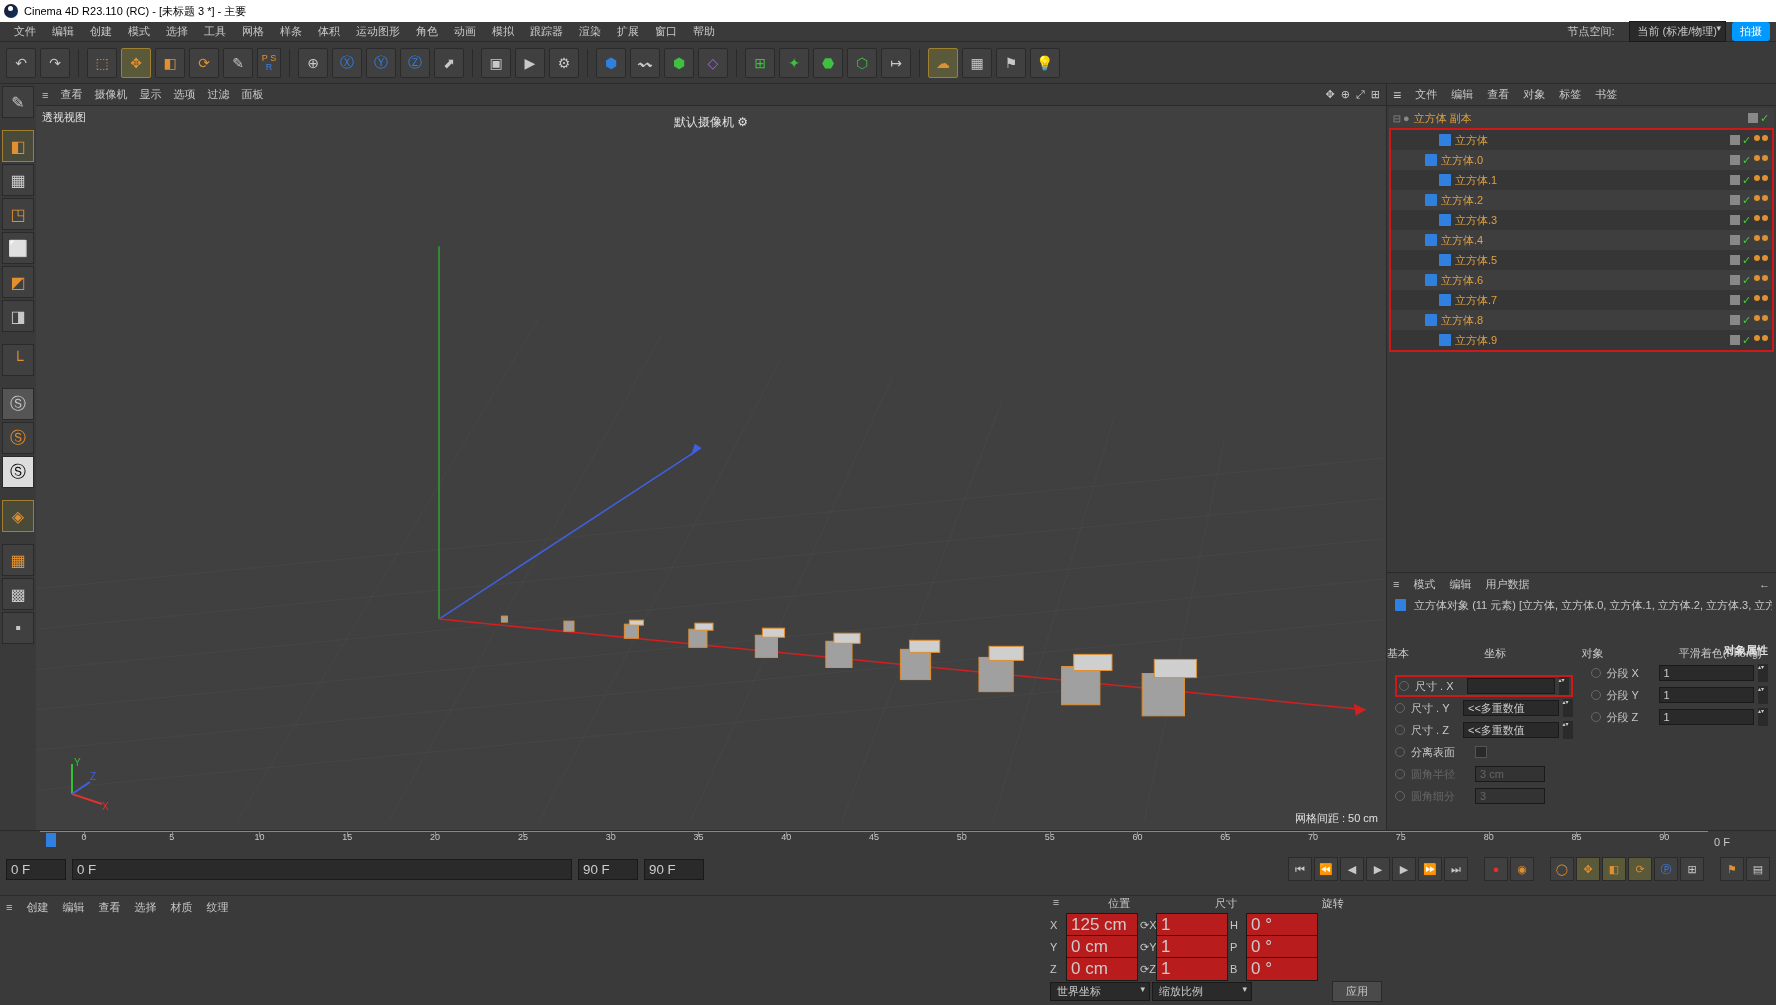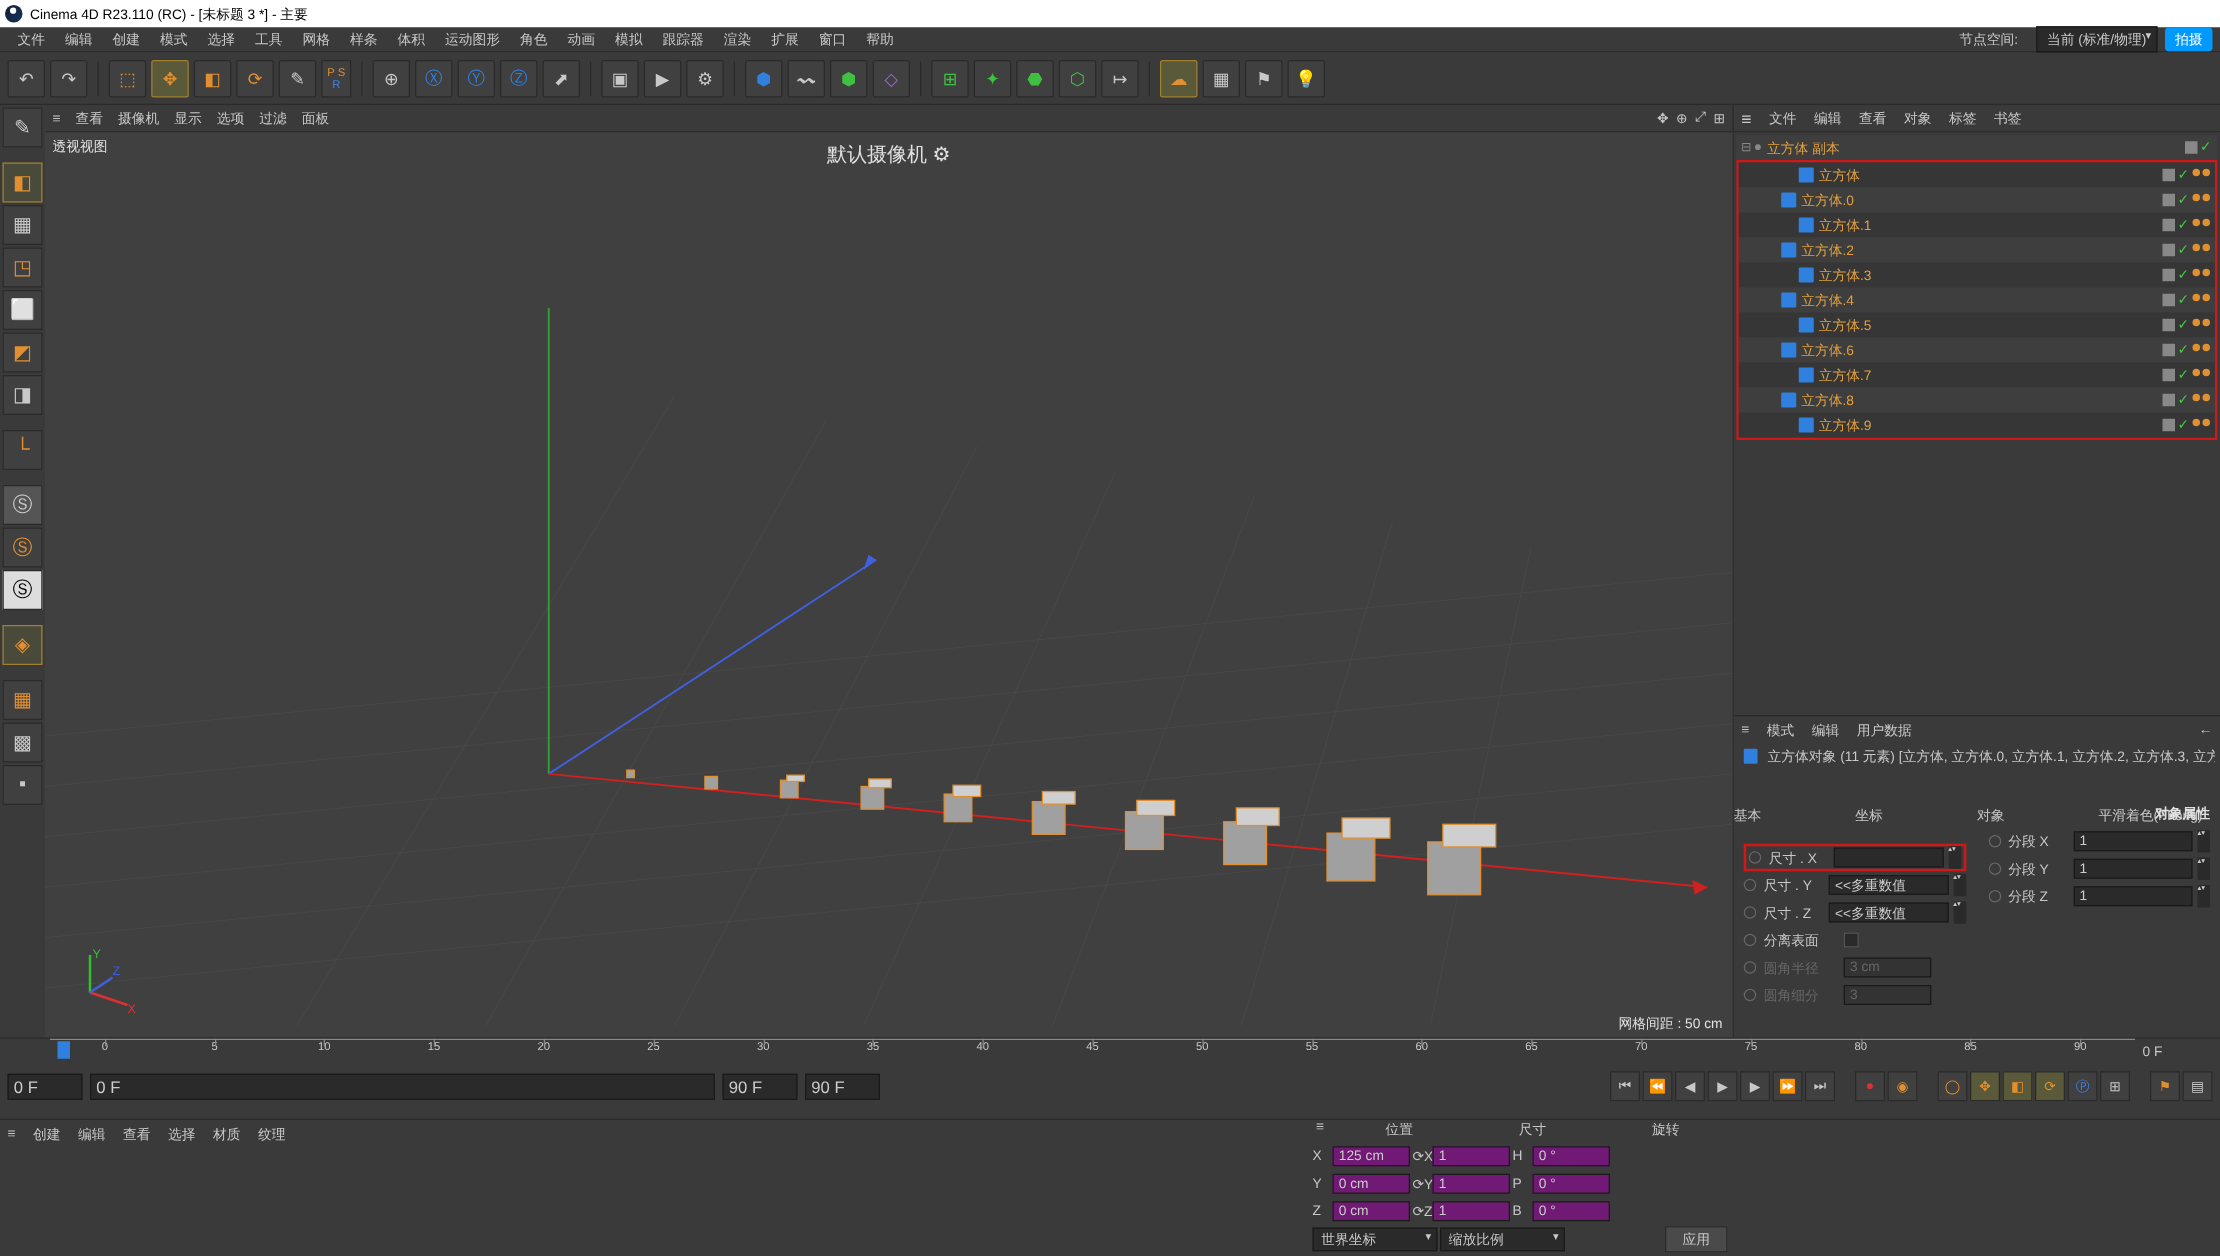--- a/index.html
+++ b/index.html
@@ -23,21 +23,21 @@
 .left-tools { width: 36px; background: #3a3a3a; display: flex; flex-direction: column; gap: 2px; padding: 2px; }
 .ltbtn { width: 32px; height: 32px; background: #404040; border: 1px solid #2a2a2a; display:flex; align-items:center; justify-content:center; font-size: 16px; cursor:pointer; }
 .ltbtn.active { background: #4a4a3a; border-color: #a08030; }
 .ltbtn.orange { color: #e09030; }
 .ltbtn.spacer { background: transparent; border: none; height: 8px; }
 .center-col { flex: 1; display: flex; flex-direction: column; }
 .viewport-menu { height: 22px; background: #3a3a3a; display: flex; align-items: center; padding: 0 6px; gap: 12px; border-bottom: 1px solid #2a2a2a; }
 .viewport-menu .vicons { margin-left: auto; display:flex; gap:6px; }
 .viewport { flex: 1; background: #404040; position: relative; overflow: hidden; }
 .viewport-label { position: absolute; top: 4px; left: 6px; color: #e0e0e0; font-size: 11px; }
-.camera-label { position: absolute; top: 8px; left: 50%; transform: translateX(-50%); color: #e0e0e0; font-size: 16px; }
+.camera-label { position: absolute; top: 8px; left: 50%; transform: translateX(-50%); color: #e0e0e0; font-size: 12px; }
 .grid-stat { position: absolute; bottom: 4px; right: 8px; color: #e0e0e0; font-size: 11px; }
 .axis-gizmo { position: absolute; left: 16px; bottom: 16px; width: 60px; height: 60px; }
 .right-col { width: 390px; background: #3a3a3a; display: flex; flex-direction: column; border-left: 1px solid #2a2a2a; }
 .panel-head { height: 22px; background: #3a3a3a; display:flex; align-items:center; padding: 0 6px; gap: 14px; border-bottom: 1px solid #2a2a2a; }
 .panel-head .ham { font-size: 14px; }
 .obj-tree { flex: 1; background: #3a3a3a; overflow: auto; border: 2px solid transparent; }
 .tree-row { height: 20px; display: flex; align-items: center; padding-left: 2px; }
 .tree-row.odd { background: #3e3e3e; }
 .tree-row.even { background: #363636; padding-left: 16px; }
 .tree-indent { display:inline-block; }
@@ -75,21 +75,21 @@
 .frame-end { margin: 0 6px; font-size: 11px; }
 .timeline-controls { height: 32px; display:flex; align-items:center; padding: 0 6px; gap: 6px; }
 .frame-in { width: 60px; background: #2a2a2a; border:1px solid #1a1a1a; padding: 2px 4px; color:#ccc; }
 .play-btns { display:flex; gap: 2px; margin-left: auto; }
 .pbtn { width: 24px; height: 24px; background: #404040; border: 1px solid #2a2a2a; display:flex; align-items:center; justify-content:center; cursor:pointer; }
 .rec-grp { display:flex; gap:2px; margin-left: 10px; }
 .coord-head { display:flex; height: 18px; }
 .coord-head span { flex:1; text-align:center; font-size: 11px; }
 .coord-row { display:flex; height: 22px; align-items:center; gap:2px; padding: 0 4px; }
 .coord-lbl { width: 14px; font-size: 11px; }
-.coord-in { width: 62px; background: #701a75; border:1px solid #1a1a1a; padding:1px 4px; color:#ccc; font-size:11px; }
+.coord-in { width: 72px; background: #b91c1c; border:1px solid #1a1a1a; padding:1px 4px; color:#ccc; font-size:17px; }
 .apply-btn { width: 50px; background: #4a4a4a; border:1px solid #2a2a2a; text-align:center; padding: 2px; margin-left:auto; }
 .footer-final { position: absolute; bottom: 0; left: 0; right: 0; height: 110px; background: #3a3a3a; border-top: 1px solid #2a2a2a; }
 .mat-bar { height: 22px; display:flex; align-items:center; padding: 0 6px; gap: 14px; }
 svg { display: block; }
 </style>
 </head>
 <body>
 
 <div class="titlebar">
   <span class="c4d-logo"></span>

